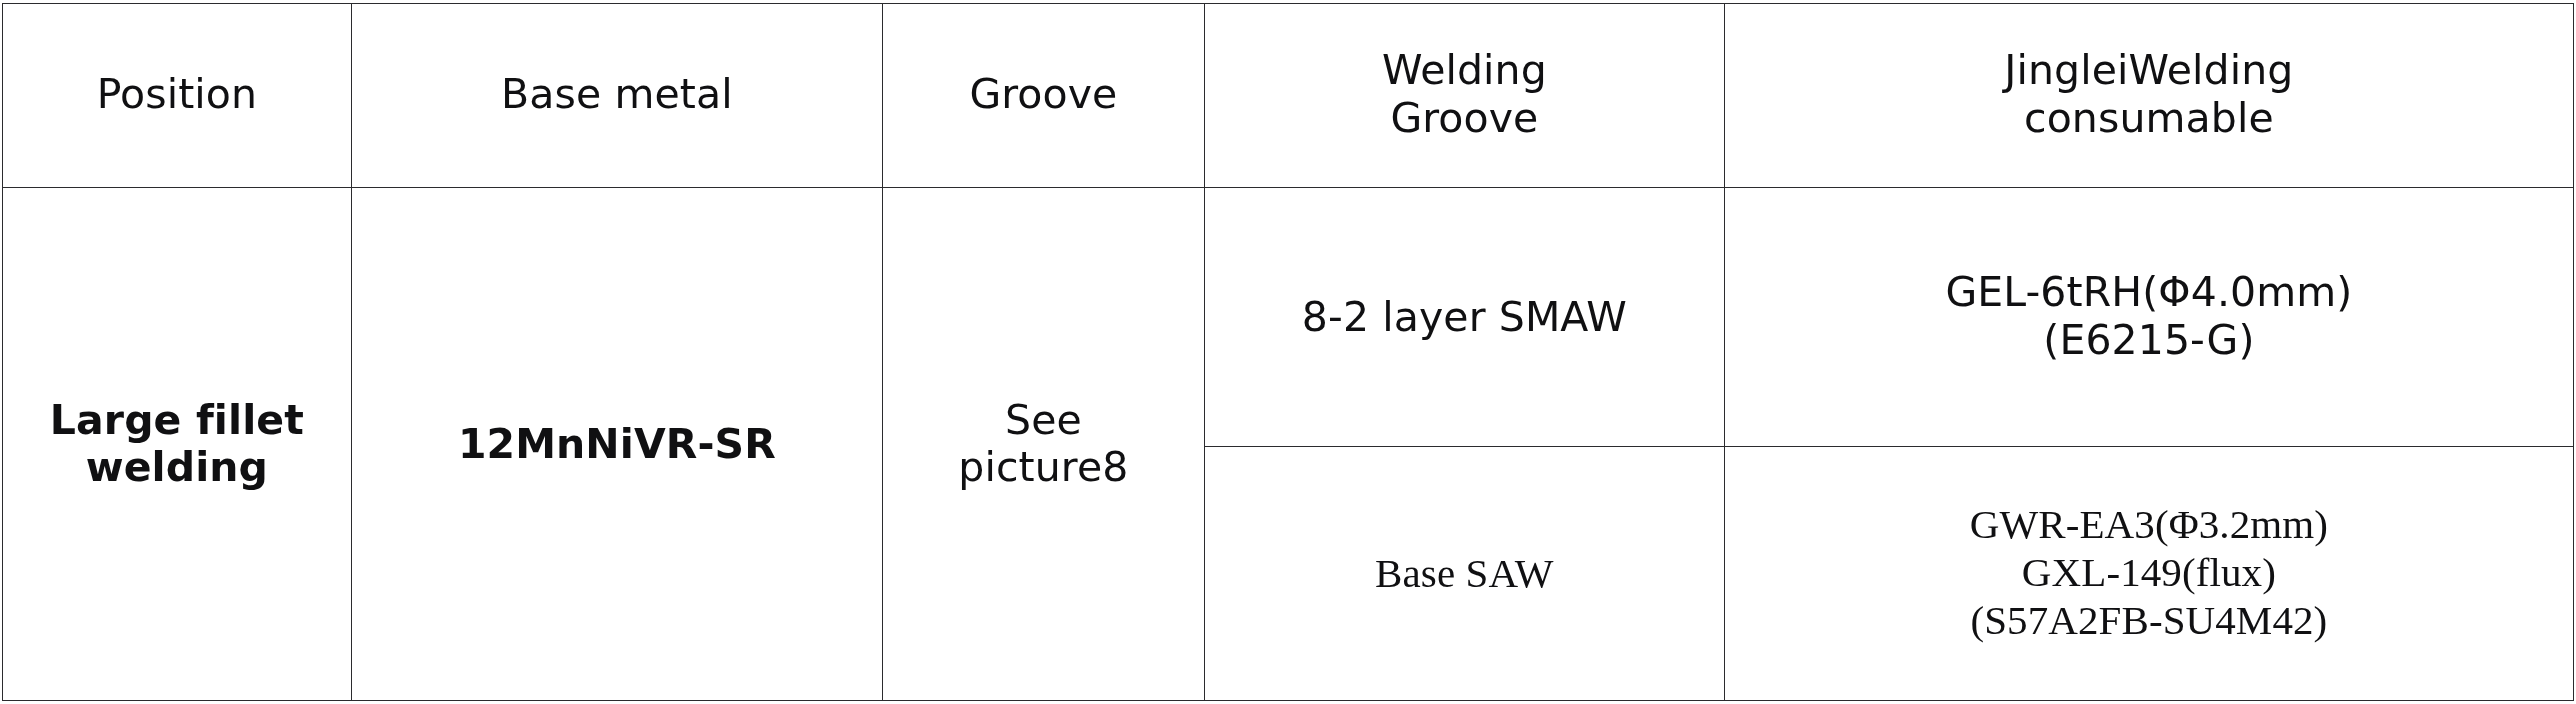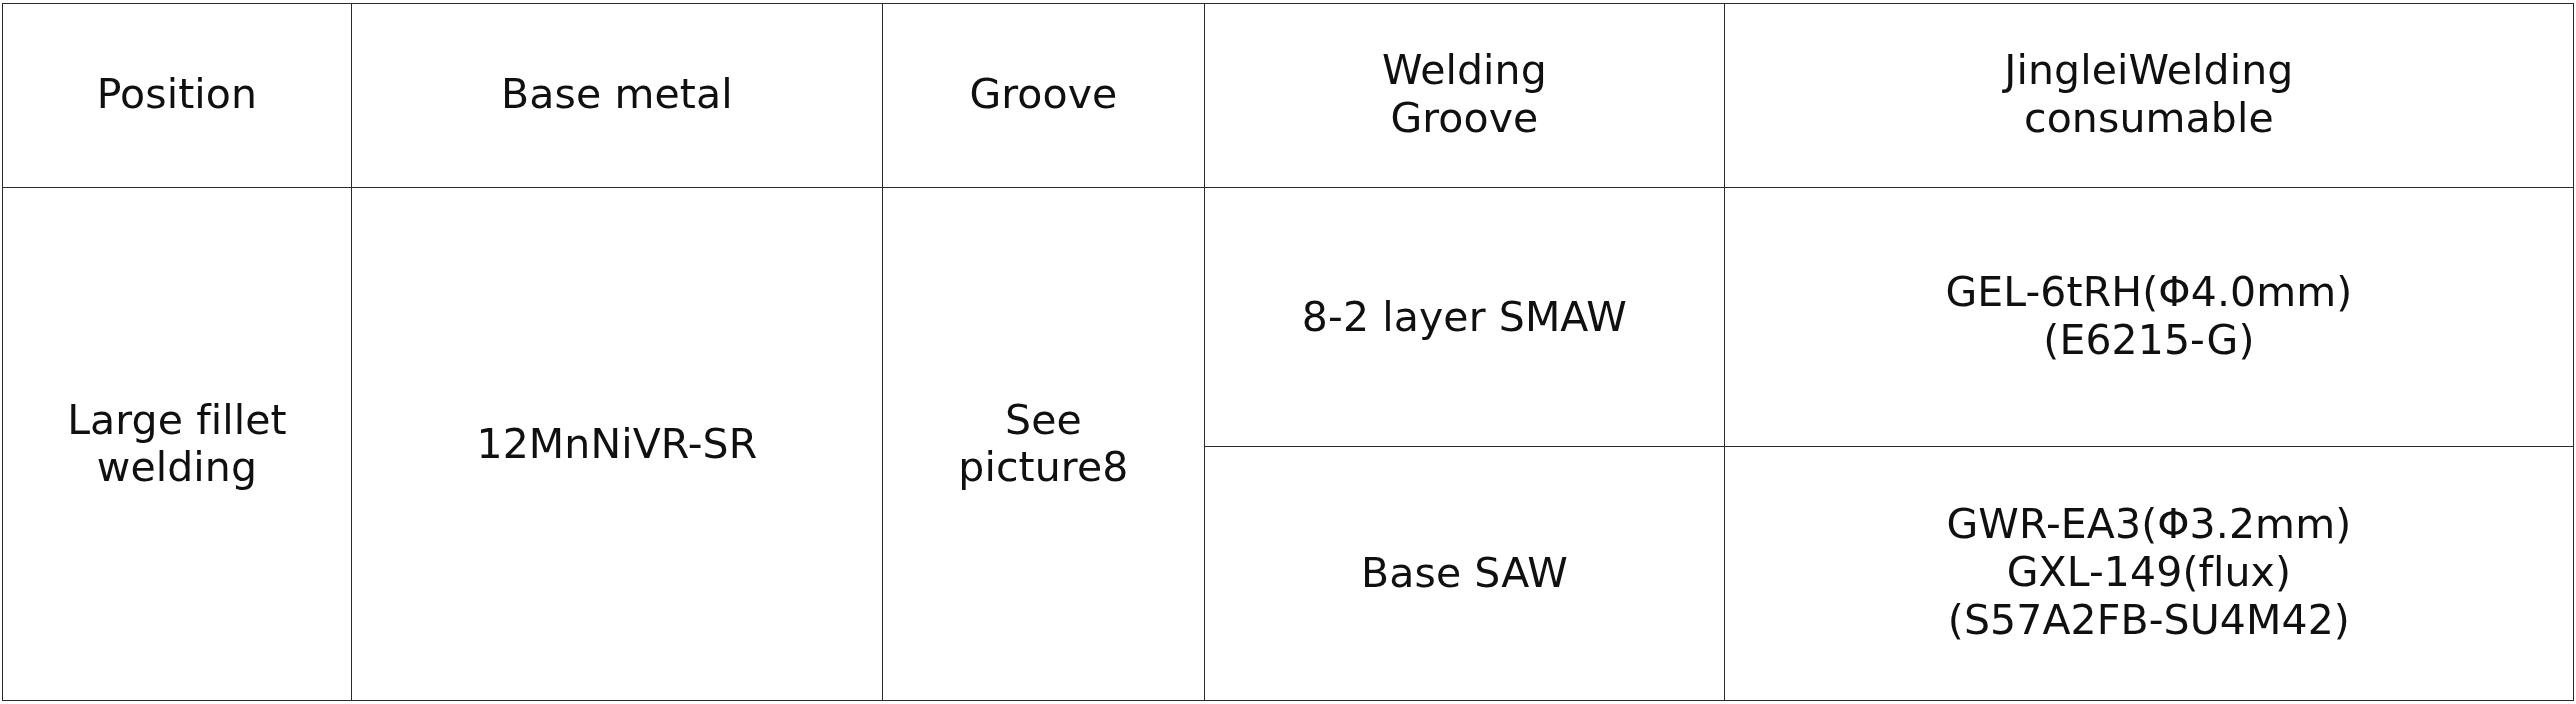--- a/index.html
+++ b/index.html
@@ -48,29 +48,29 @@
   
   col.c-position { width: 349px; }
   col.c-base     { width: 531px; }
   col.c-groove   { width: 322px; }
   col.c-method   { width: 520px; }
   col.c-consum   { width: 849px; }
 
   
   tr.header-row td { height: 183px; }
   tr.body-row-1 td { height: 258px; }
-  tr.body-row-2 td { height: 253px; }
+  tr.body-row-2 td { height: 253px; font-family: Liberation Serif, serif; }
 
   .cell-lines {
     display: block;
     padding: 0 9.6px;
   }
   .line { display: block; white-space: nowrap; }
 
-  .strong .cell-lines { font-weight: 400; text-align: center; }
+  .strong .cell-lines { font-weight: 700; text-align: center; }
   .strong { font-weight: 700; }
 
   
   .consum .cell-lines { line-height: 1.17; }
   .hdr .cell-lines { line-height: 1.17; }
 </style>
 </head>
 <body>
 
 <div class="sheet">

